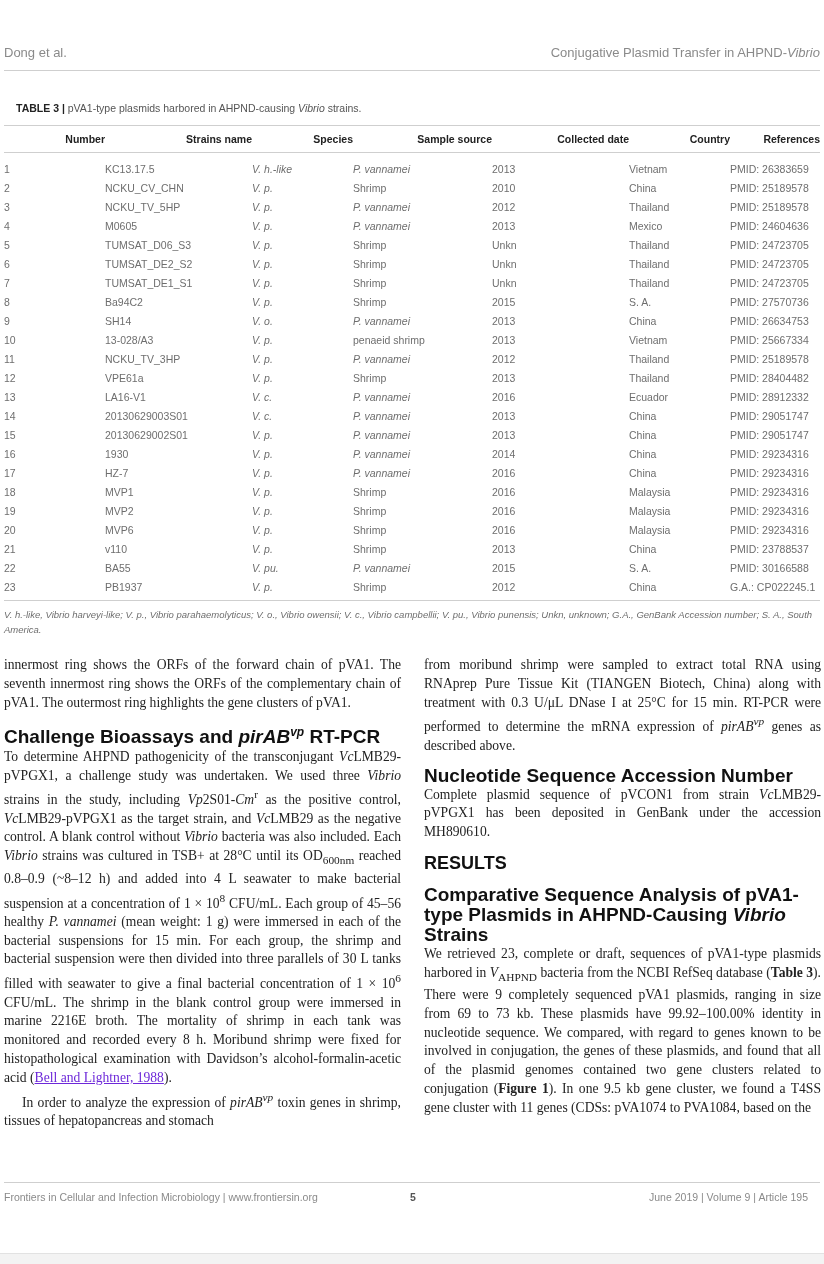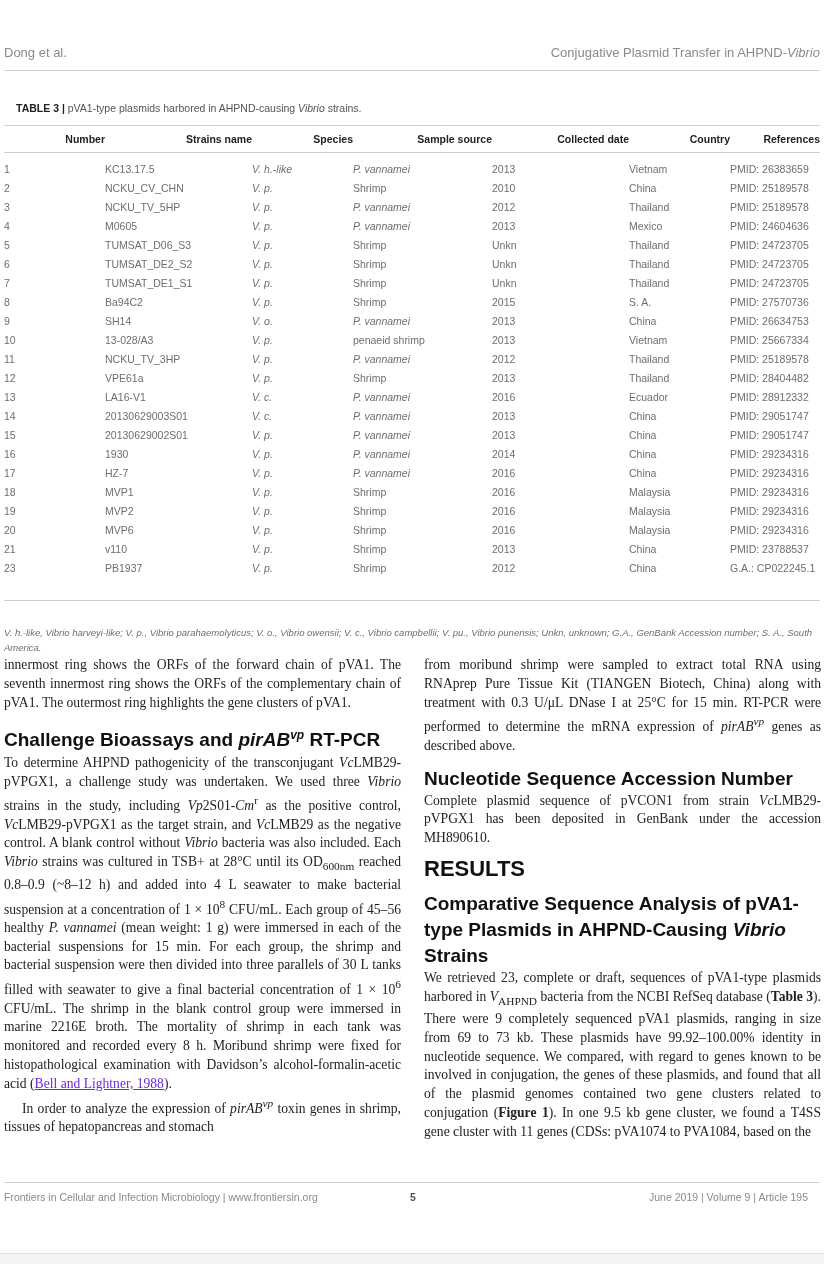--- a/index.html
+++ b/index.html
@@ -8,26 +8,26 @@
   .running-head .left { position: absolute; left: 0; top: 0; }
   .running-head .right { position: absolute; right: 0; top: 0; }
   .hr { position: absolute; left: 4px; right: 4px; height: 1px; background: #cfcfcf; }
   .caption { position: absolute; top: 102px; left: 4px; font-size: 10.5px; color: #555; margin-left: 12px; }
   .caption b { color: #222; }
   table.t3 { position: absolute; top: 125px; left: 4px; width: 816px; border-collapse: collapse; font-size: 10.5px; }
   table.t3 th { text-align: right; font-weight: bold; color: #222; height: 26px; padding: 0; border-top: 1px solid #cfcfcf; border-bottom: 1px solid #cfcfcf; }
   table.t3 td { color: #6e6e6e; height: 19px; padding: 0; }
   table.t3 tr.first td { padding-top: 6px; }
   .it { font-style: italic; }
-  .footnote { position: absolute; top: 625px; left: 4px; right: 4px; font-size: 9.5px; font-style: italic; color: #6e6e6e; line-height: 15px; }
+  .footnote { position: absolute; top: 607px; left: 4px; right: 4px; font-size: 9.5px; font-style: italic; color: #6e6e6e; line-height: 15px; }
   .col { position: absolute; width: 397px; font-family: "Liberation Serif", serif; font-size: 13.6px; line-height: 18.8px; color: #222; text-align: justify; }
   .col p { margin: 0; }
   .col .indent { text-indent: 18px; }
-  .col h2 { font-family: "Liberation Sans", sans-serif; font-size: 19px; font-weight: bold; margin: 10px 0 0 0; line-height: 26px; color: #111; text-align: left; }
-  .col h1 { font-family: "Liberation Sans", sans-serif; font-size: 22px; font-weight: bold; margin: 12px 0 12px 0; color: #111; text-align: left; }
+  .col h2 { font-family: "Liberation Sans", sans-serif; font-size: 19px; font-weight: bold; margin: 10px 0 0 0; line-height: 20px; color: #111; text-align: left; }
+  .col h1 { font-family: "Liberation Sans", sans-serif; font-size: 18px; font-weight: bold; margin: 12px 0 12px 0; color: #111; text-align: left; }
   .ref { color: #6d28d9; text-decoration: underline; }
   .footer { position: absolute; top: 1191px; left: 4px; right: 4px; font-size: 10.5px; color: #8a8a8a; }
   .footer .pg { position: absolute; left: 406px; top: 0; font-weight: bold; color: #555; }
   .footer .r { position: absolute; right: 12px; top: 0; }
   .bottom-strip { position: absolute; left: 0; right: 0; top: 1253px; height: 11px; background: #f3f3f3; border-top: 1px solid #e2e2e2; }
 </style>
 </head>
 <body>
 
 <div class="running-head">
@@ -245,20 +245,29 @@
       <tr>
         <td>21</td>
         <td>v110</td>
         <td class="it">V. p.</td>
         <td>Shrimp</td>
         <td>2013</td>
         <td>China</td>
         <td>PMID: 23788537</td>
       </tr>
       <tr>
+        <td>22</td>
+        <td>BA55</td>
+        <td class="it">V. pu.</td>
+        <td class="it">P. vannamei</td>
+        <td>2015</td>
+        <td>S. A.</td>
+        <td>PMID: 30166588</td>
+      </tr>
+      <tr>
         <td>23</td>
         <td>PB1937</td>
         <td class="it">V. p.</td>
         <td>Shrimp</td>
         <td>2012</td>
         <td>China</td>
         <td>G.A.: CP022245.1</td>
       </tr>
     </tbody>
 </table>

